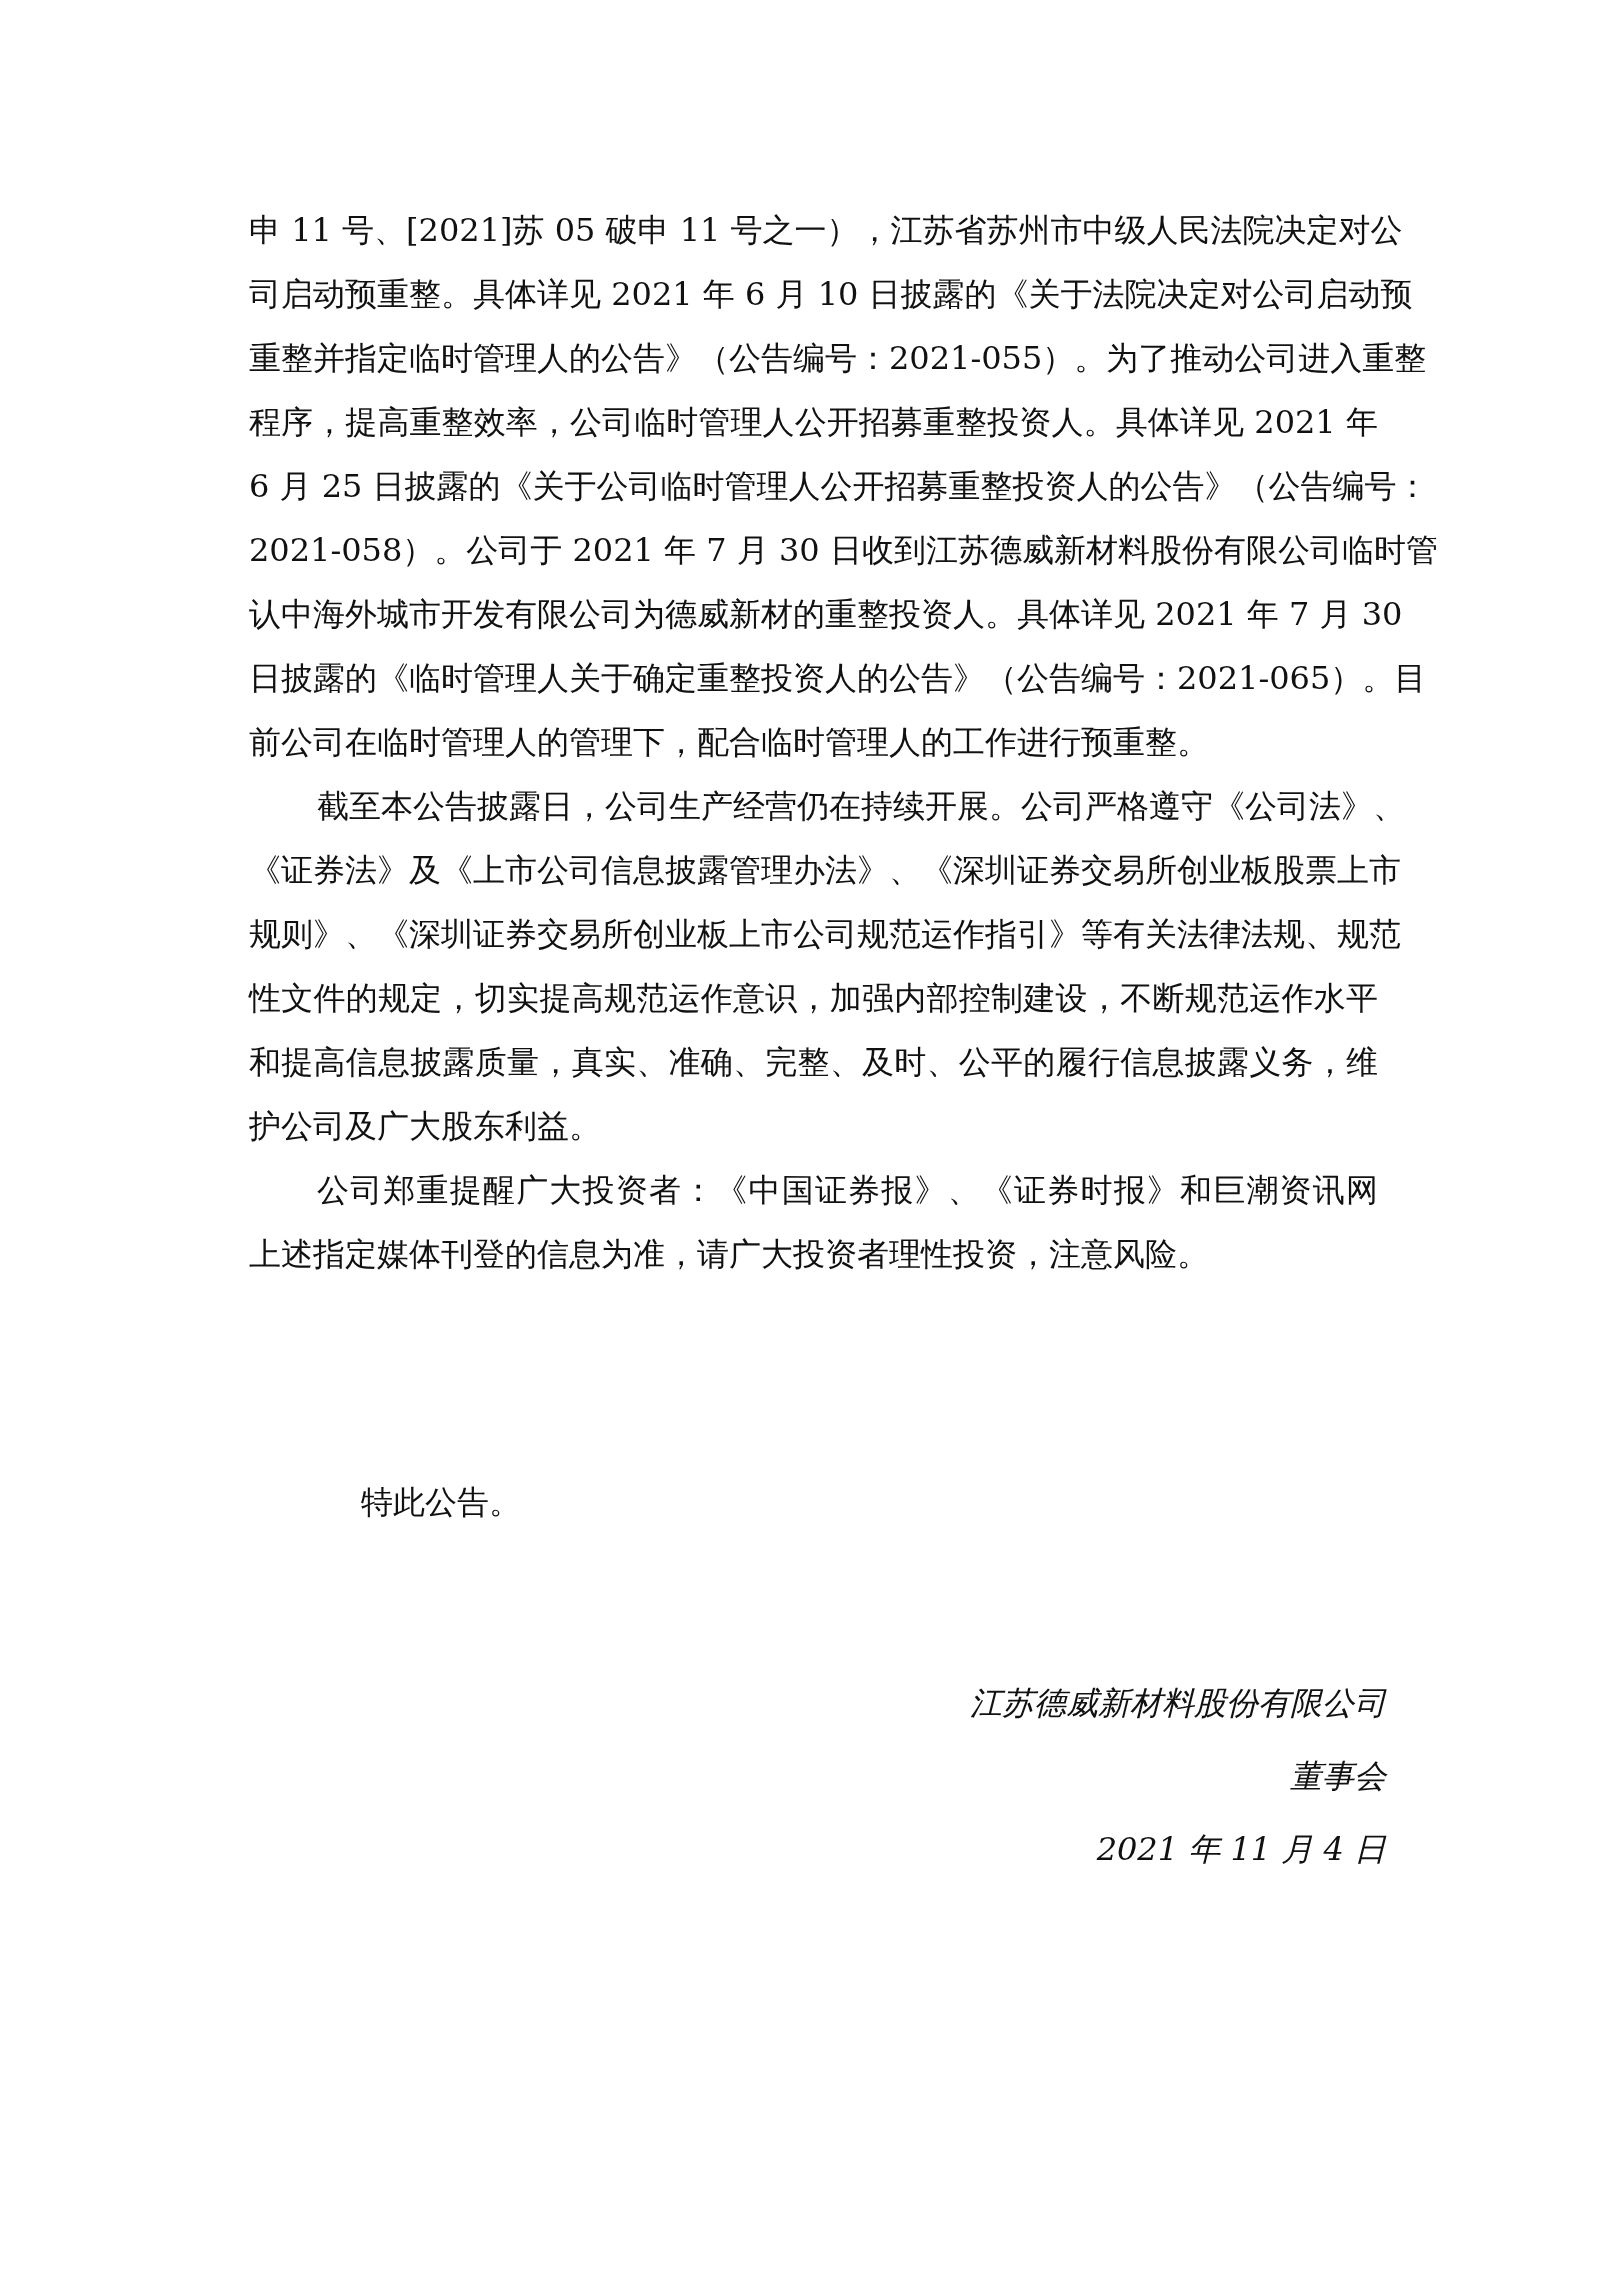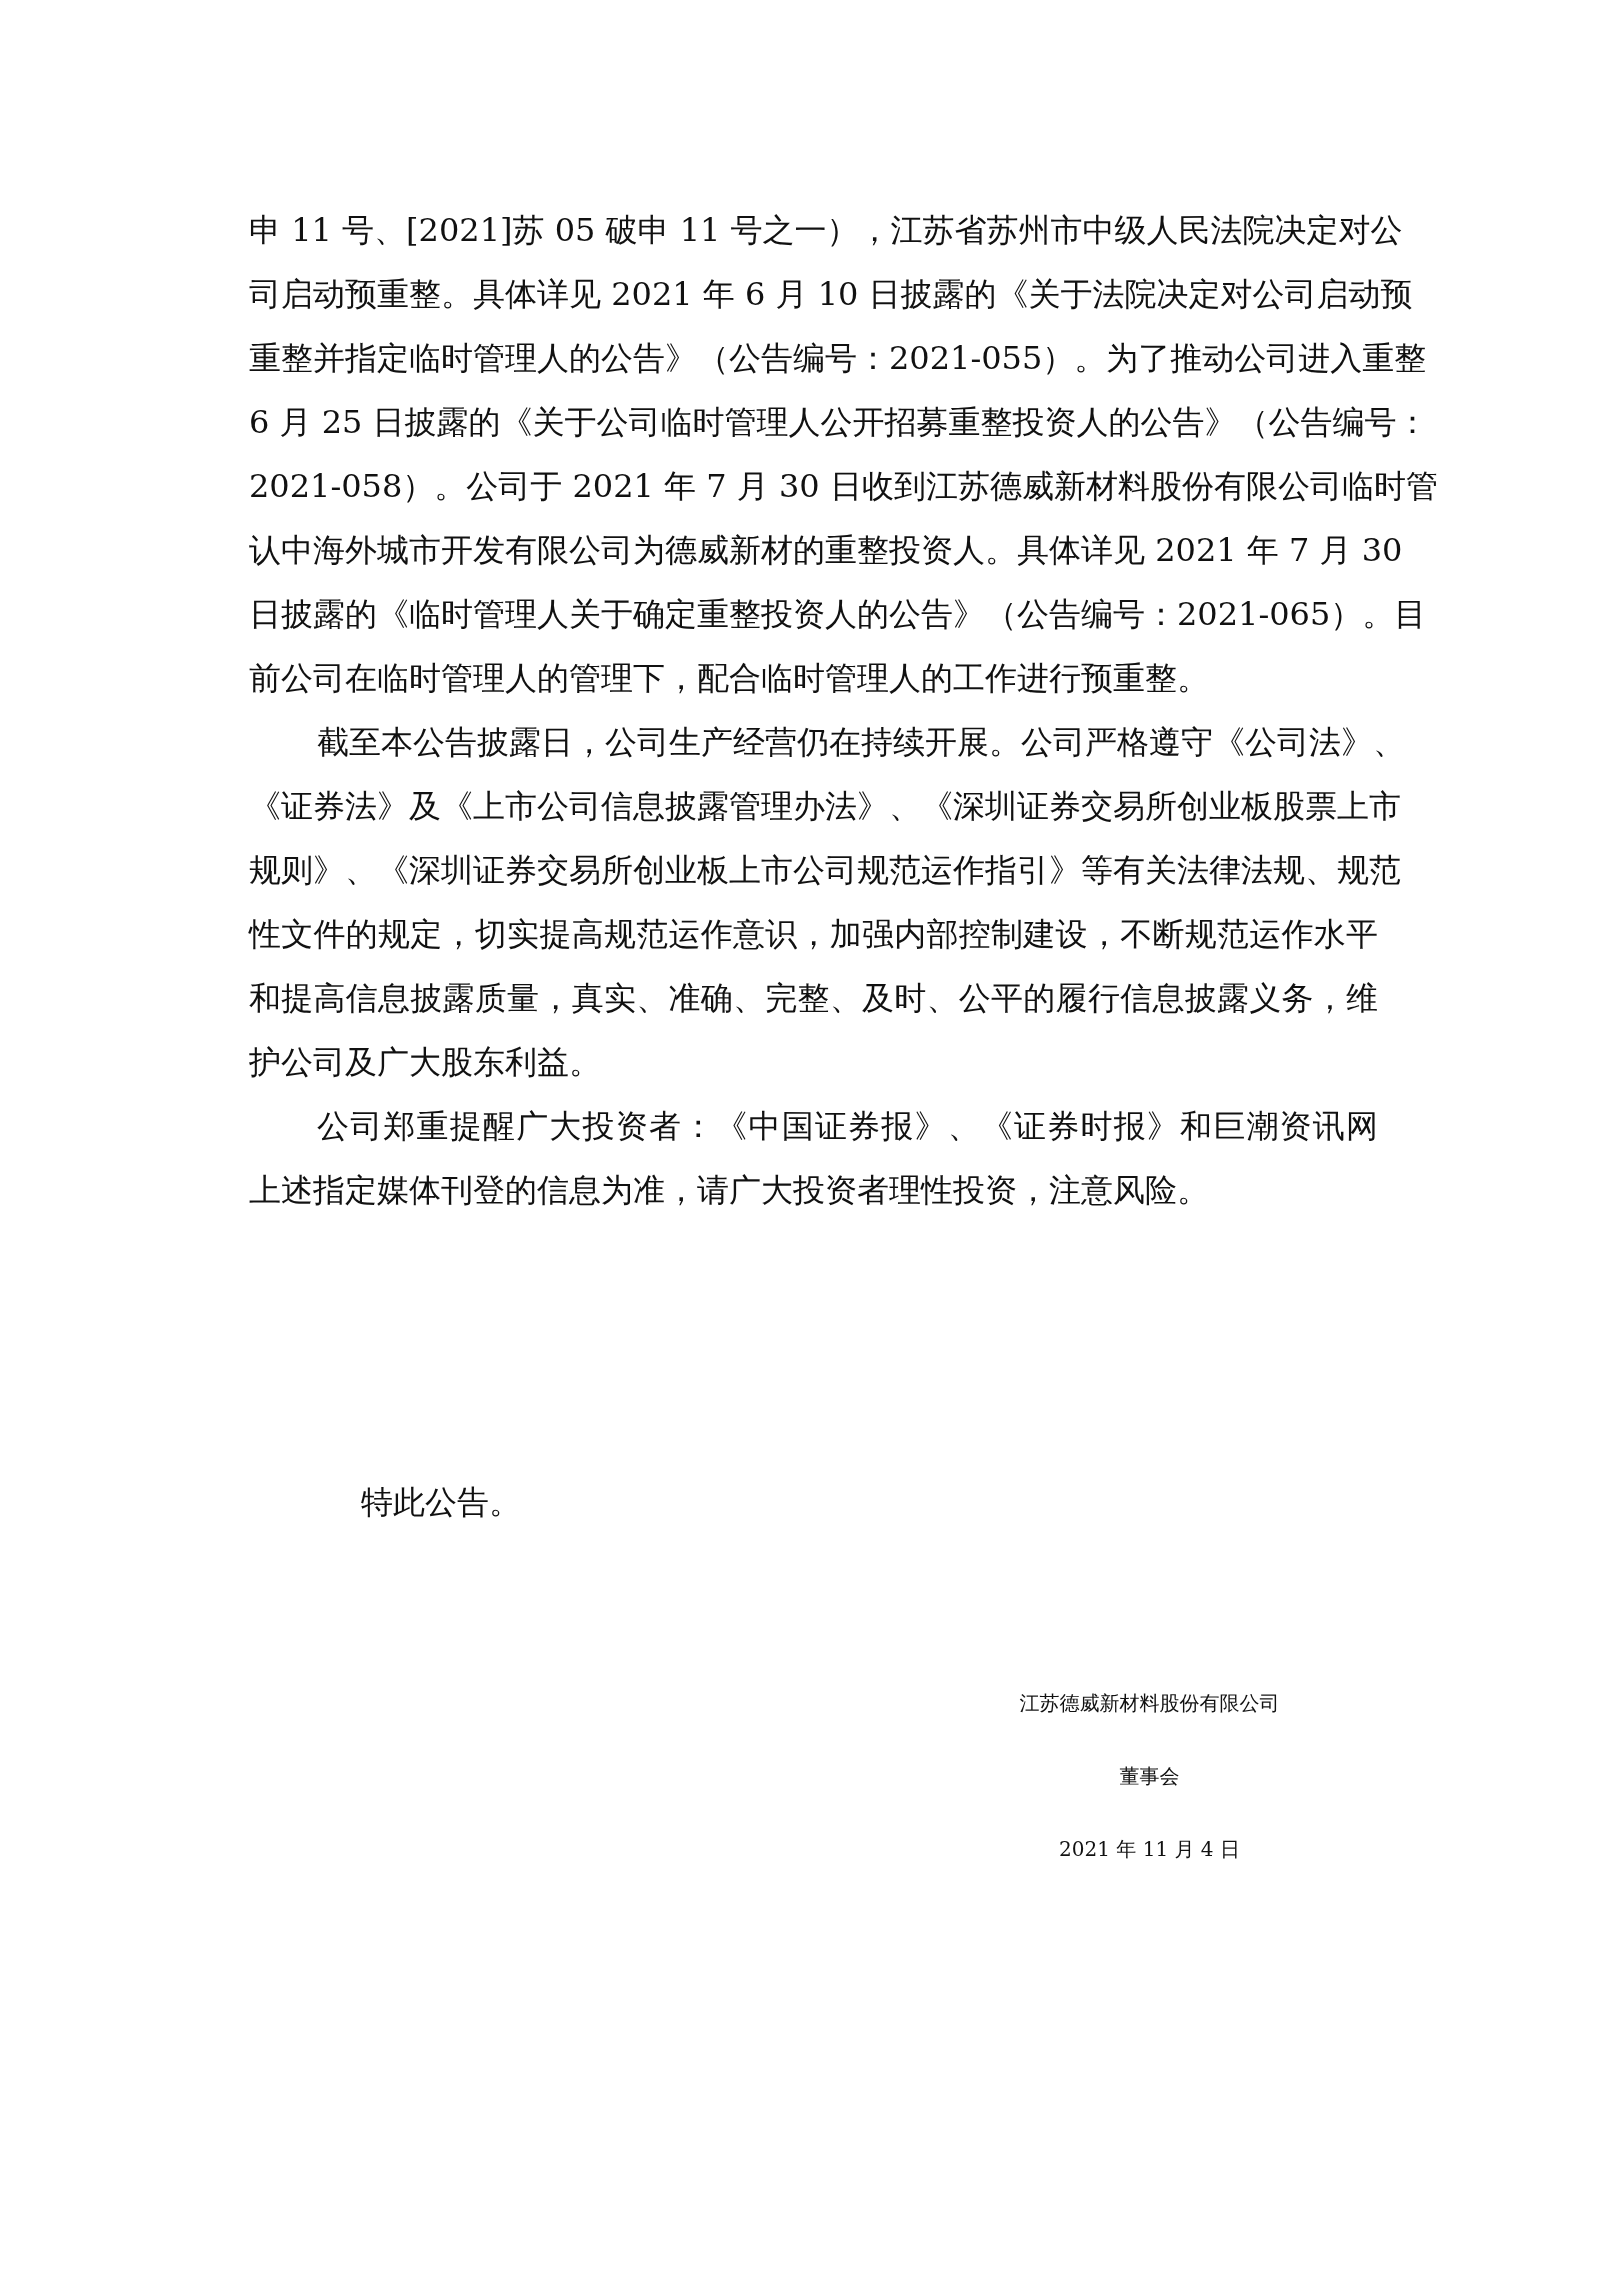--- a/index.html
+++ b/index.html
@@ -11,31 +11,32 @@
   }
   .body-text { position: absolute; left: 249px; top: 198px; width: 1129px; }
   .line {
     display: block; height: 64px; line-height: 64px;
     font-size: 32px; white-space: nowrap;
     text-align: justify; text-align-last: justify;
   }
   .line.last { text-align-last: left; }
   .line.indent { padding-left: 68px; }
   .closing { position: absolute; left: 317px; top: 1471px; font-size: 32px; line-height: 63px; margin-left: 44px; }
-  .signature { position: absolute; left: 913px; top: 1671px; width: 473px; text-align: center; font-size: 20px; }
+  .signature { position: absolute; left: 913px; top: 1671px; width: 473px; text-align: right; font-size: 32px; font-style: italic; }
   .signature div { height: 73px; line-height: 64px; }
 </style>
 </head>
 <body>
 
 <div class="page">
   <div class="body-text">
     <span class="line">申 11 号、[2021]苏 05 破申 11 号之一），江苏省苏州市中级人民法院决定对公</span>
     <span class="line">司启动预重整。具体详见 2021 年 6 月 10 日披露的《关于法院决定对公司启动预</span>
     <span class="line">重整并指定临时管理人的公告》（公告编号：2021-055）。为了推动公司进入重整</span>
+    <span class="line">程序，提高重整效率，公司临时管理人公开招募重整投资人。具体详见 2021 年</span>
     <span class="line">6 月 25 日披露的《关于公司临时管理人公开招募重整投资人的公告》（公告编号：</span>
     <span class="line">2021-058）。公司于 2021 年 7 月 30 日收到江苏德威新材料股份有限公司临时管</span>
     <span class="line">认中海外城市开发有限公司为德威新材的重整投资人。具体详见 2021 年 7 月 30</span>
     <span class="line">日披露的《临时管理人关于确定重整投资人的公告》（公告编号：2021-065）。目</span>
     <span class="line last">前公司在临时管理人的管理下，配合临时管理人的工作进行预重整。</span>
 
     <span class="line indent">截至本公告披露日，公司生产经营仍在持续开展。公司严格遵守《公司法》、</span>
     <span class="line">《证券法》及《上市公司信息披露管理办法》、《深圳证券交易所创业板股票上市</span>
     <span class="line">规则》、《深圳证券交易所创业板上市公司规范运作指引》等有关法律法规、规范</span>
     <span class="line">性文件的规定，切实提高规范运作意识，加强内部控制建设，不断规范运作水平</span>

